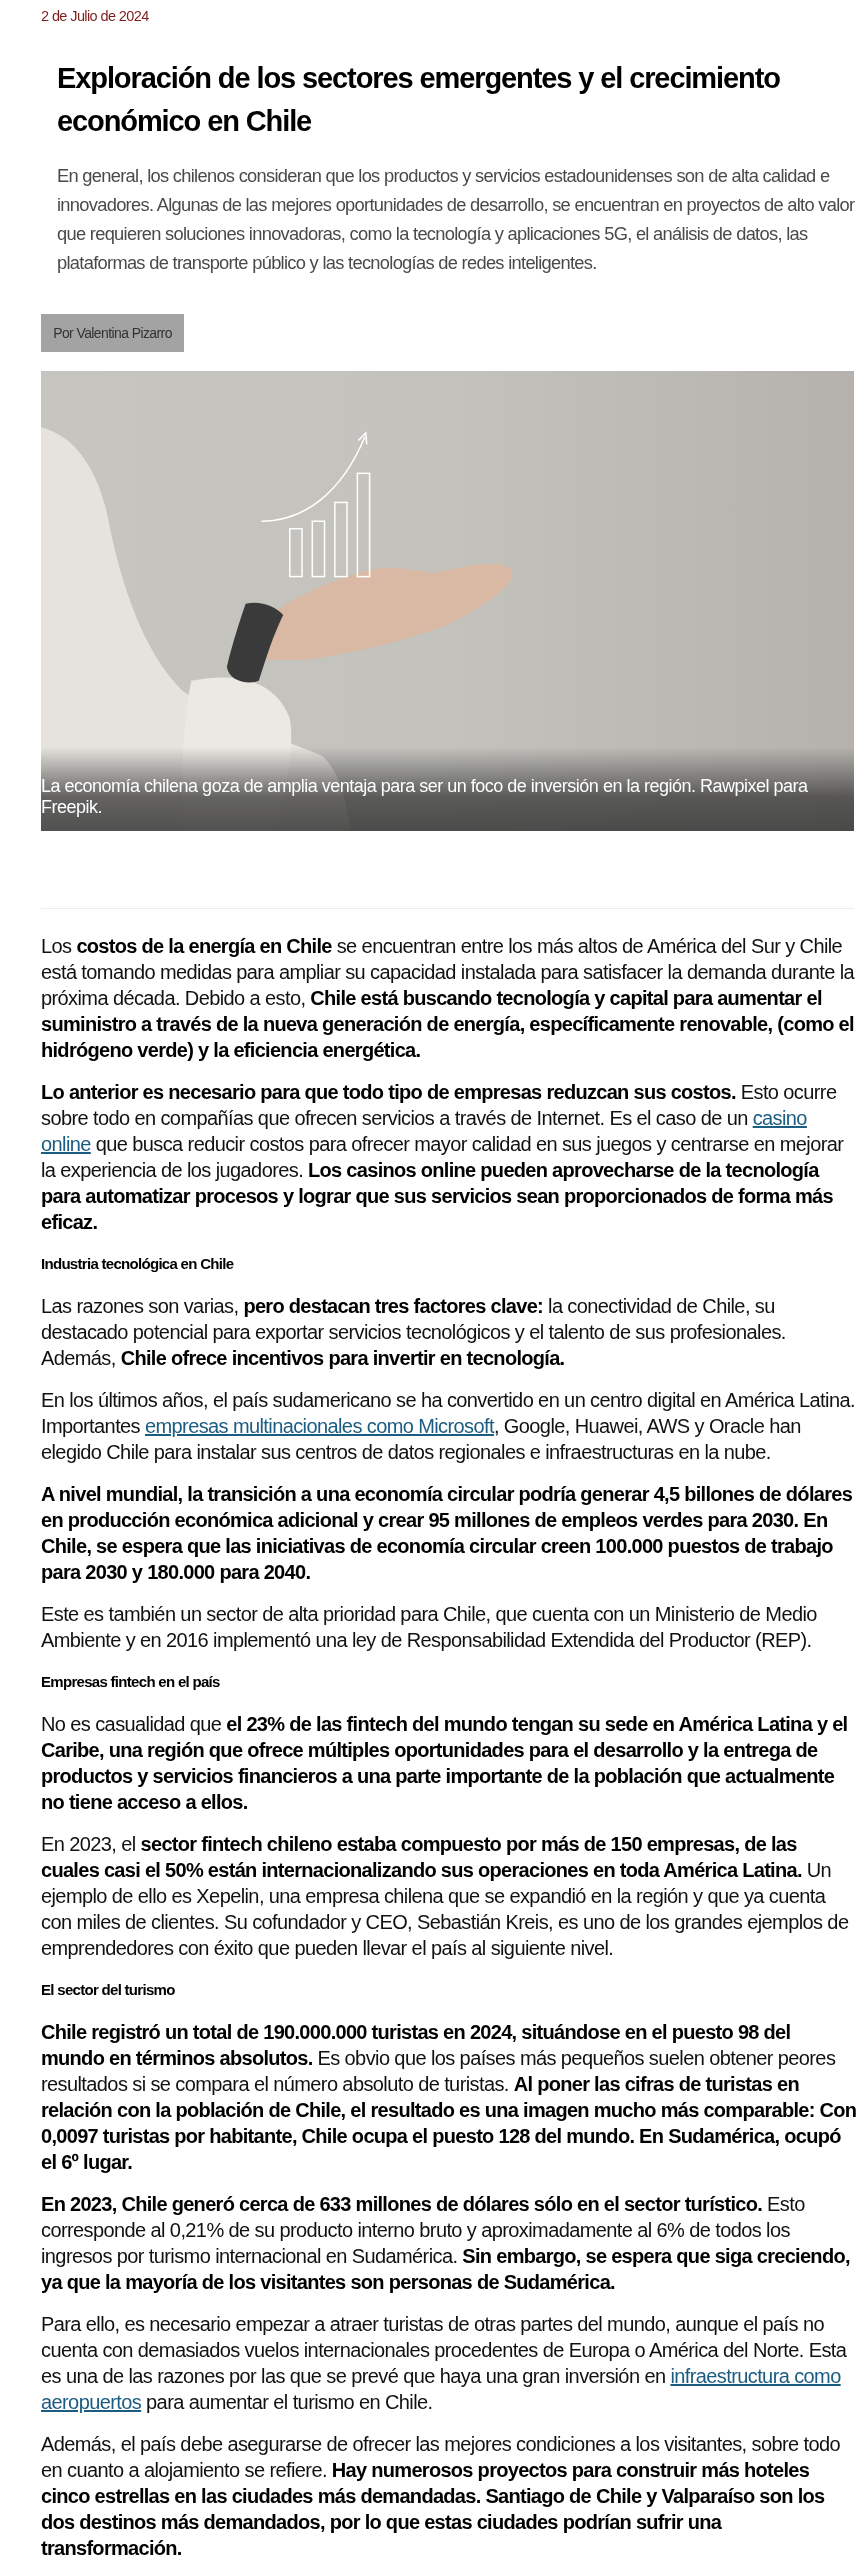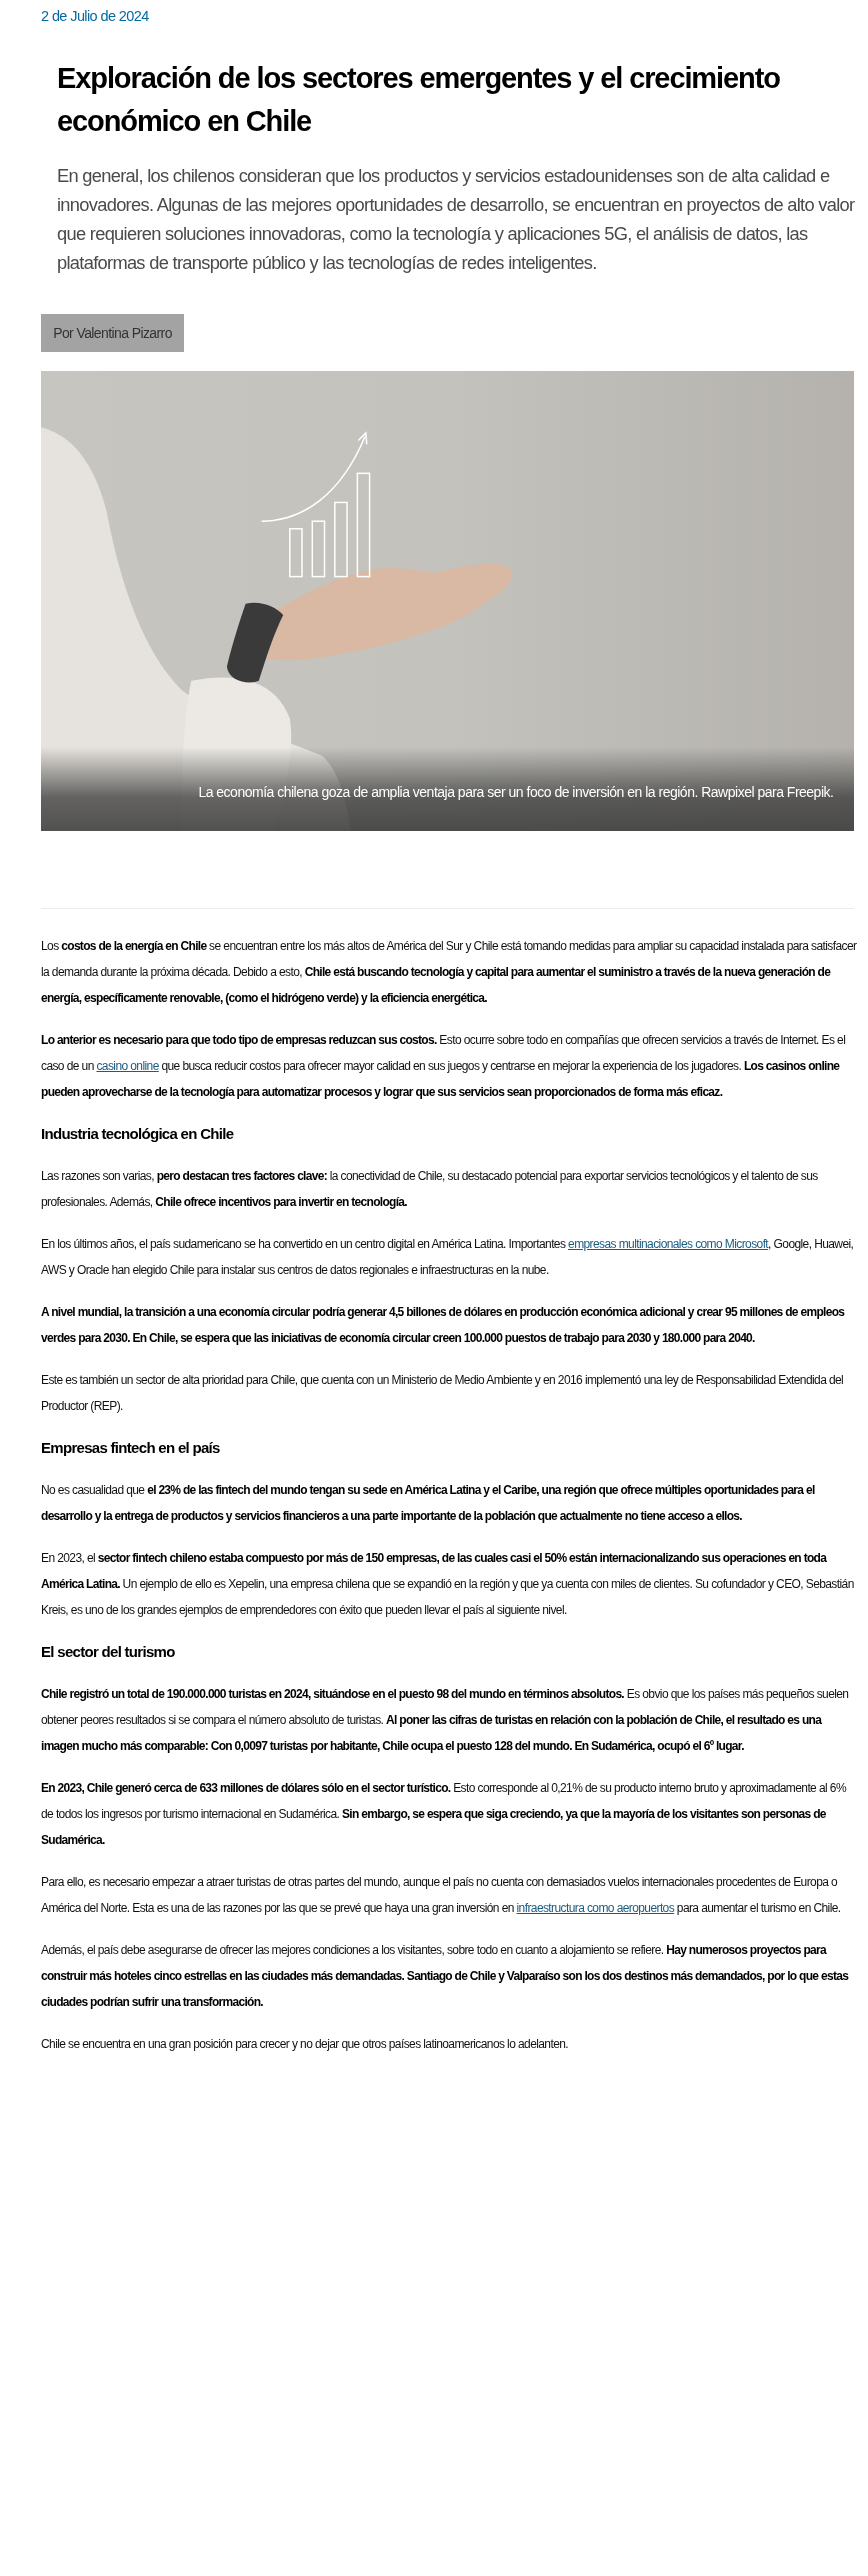--- a/index.html
+++ b/index.html
@@ -1,33 +1,33 @@
 <!DOCTYPE html>
 <html style="font-size:15px"><head>
 <meta charset="utf-8">
 <style>
   html, body { margin: 0; padding: 0; background: #ffffff; }
   body { width: 868px; height: 2576px; overflow: hidden; position: relative;
          font-family: "Liberation Sans", sans-serif; color: #000; }
-  .date { position: absolute; left: 41px; top: 8.4px; font-size: 14.5px; color: #0369a1; letter-spacing: -0.6px; text-align: right; }
+  .date { position: absolute; left: 41px; top: 8.4px; font-size: 14.5px; color: #7f1d1d; letter-spacing: -0.6px; text-align: right; }
   .title { position: absolute; left: 41px; top: 41px; width: 826px; margin: 16px; font-size: 29px; line-height: 43px;
            font-weight: bold; letter-spacing: -1.1px; color: #000; }
   .lede { position: absolute; left: 41px; top: 145px; width: 816px; margin: 16px; font-size: 18.3px; line-height: 29px;
           color: #4a4a4a; letter-spacing: -0.7px; }
   .byline { position: absolute; left: 41px; top: 314px; height: 38px; padding: 0 12.2px; line-height: 38px;
             background: #a3a3a3; font-size: 14px; color: #333; letter-spacing: -0.6px; }
   .hero { position: absolute; left: 41px; top: 371px; width: 813px; height: 460px; overflow: hidden;
           background: linear-gradient(90deg, #c6c5c0 0%, #c3c2bd 50%, #b5b2ad 100%); }
   .hero svg { position: absolute; left: 0; top: 0; }
   .hero .shade { position: absolute; left: 0; right: 0; bottom: 0; height: 84px;
                  background: linear-gradient(180deg, rgba(40,40,40,0) 0%, rgba(55,55,55,0.75) 60%, rgba(55,55,55,0.85) 100%); }
-  .caption { position: absolute; right: 20.6px; bottom: 31px; color: #fff; font-size: 14px; letter-spacing: -0.5px; }
+  .caption { position: absolute; right: 20.6px; bottom: 13px; color: #fff; font-size: 18px; letter-spacing: -0.5px; }
   .divider { position: absolute; left: 41px; top: 908px; width: 813px; height: 0.9px; background: #ececec; }
   .body { position: absolute; left: 41px; top: 933px; width: 816px; }
-  .body p { margin: 0 0 16px 0; font-size: 12px; line-height: 26px; letter-spacing: -0.6px; color: #111; }
+  .body p { margin: 0 0 16px 0; font-size: 20px; line-height: 26px; letter-spacing: -0.6px; color: #111; }
   .body h2 { margin: 0 0 16px 0; font-size: 15px; line-height: 26px; font-weight: bold; letter-spacing: -0.7px; color: #000; }
   .body b { font-weight: bold; color: #000; letter-spacing: -0.7px; }
   .body a { color: #1b5c82; text-decoration: underline; }
 </style>
 </head>
 <body>
 
 <div class="date">2 de Julio de 2024</div>
 <h1 class="title">Exploración de los sectores emergentes y el crecimiento económico en Chile</h1>
 <p class="lede">En general, los chilenos consideran que los productos y servicios estadounidenses son de alta calidad e innovadores. Algunas de las mejores oportunidades de desarrollo, se encuentran en proyectos de alto valor que requieren soluciones innovadoras, como la tecnología y aplicaciones 5G, el análisis de datos, las plataformas de transporte público y las tecnologías de redes inteligentes.</p>

